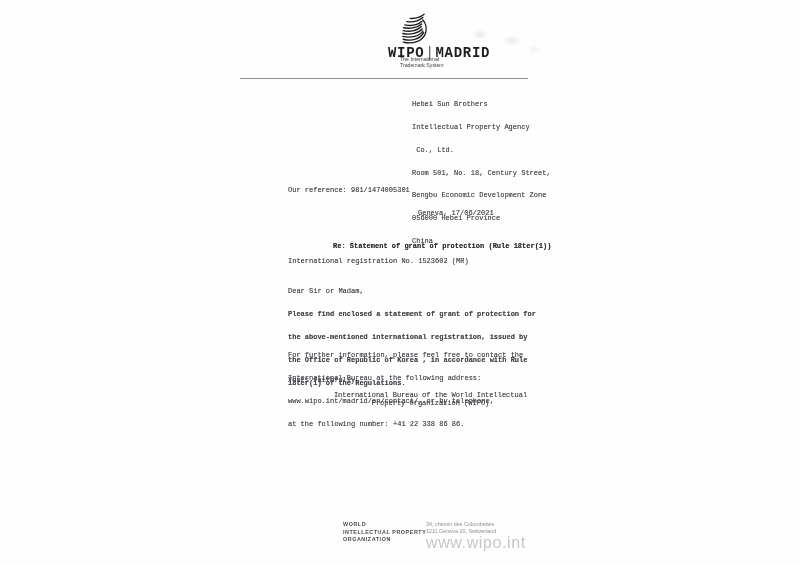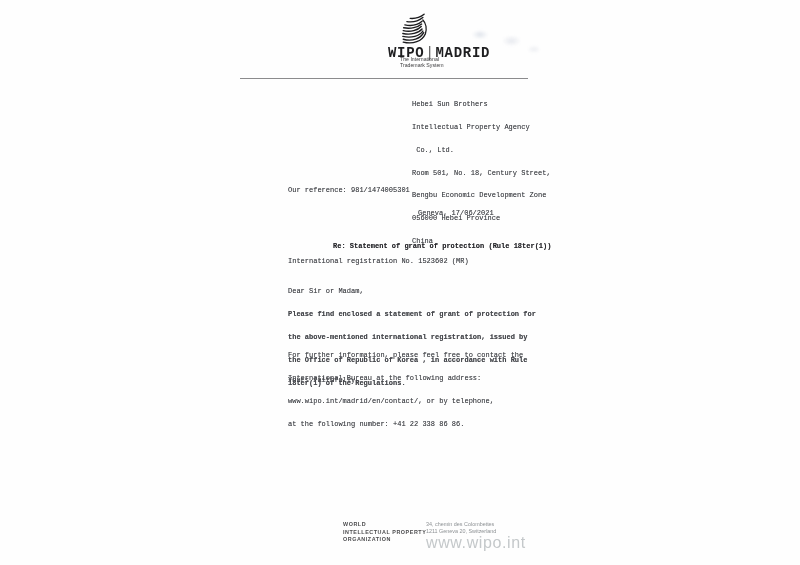--- a/index.html
+++ b/index.html
@@ -173,20 +173,24 @@
 
   <div class="mono para2">
     <div>For further information, please feel free to contact the</div>
     <div>International Bureau at the following address:</div>
     <div>www.wipo.int/madrid/en/contact/, or by telephone,</div>
     <div>at the following number: +41 22 338 86 86.</div>
   </div>
 
   <div class="mono closing">Yours faithfully,</div>
 
+  <div class="mono signature">
+    <div>International Bureau of the World Intellectual</div>
+    <div>Property Organization (WIPO)</div>
+  </div>
 
   <div class="footer-org">
     <div>WORLD</div>
     <div>INTELLECTUAL PROPERTY</div>
     <div>ORGANIZATION</div>
   </div>
 
   <div class="footer-address">
     <div>34, chemin des Colombettes</div>
     <div>1211 Geneva 20, Switzerland</div>

